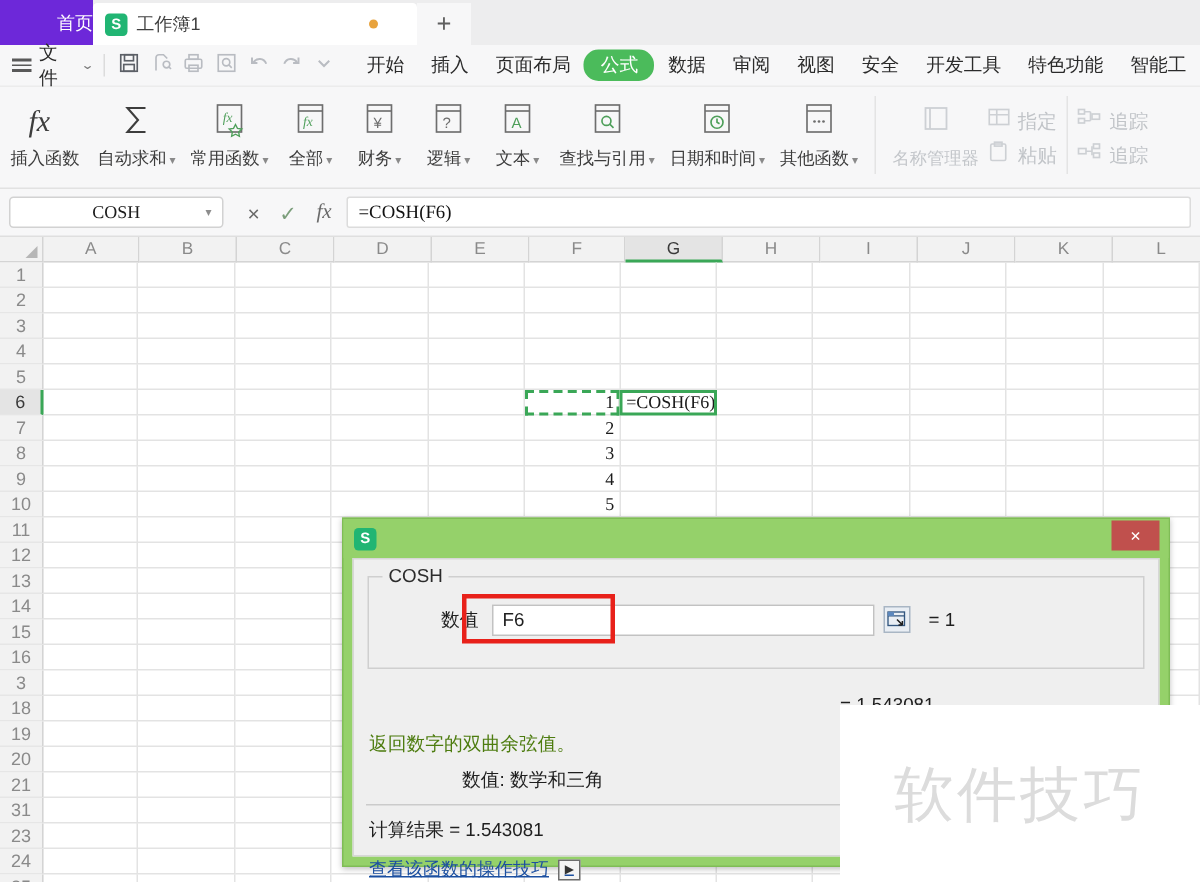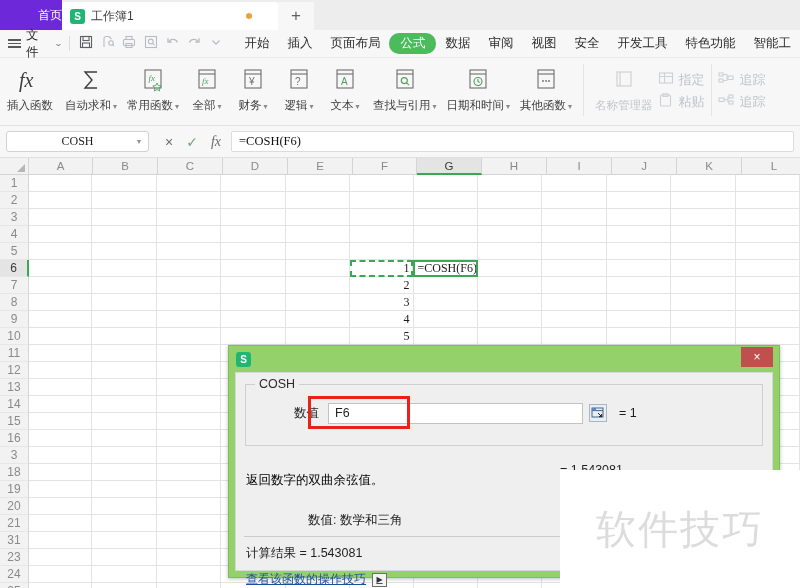--- a/index.html
+++ b/index.html
@@ -213,21 +213,21 @@
   .rangeicon {
     width: 18px; height: 18px; margin-left: 6px; background: #e9eef4;
     border: 1px solid #a9b6c4; display: flex; align-items: center; justify-content: center;
   }
   .eqval { font-size: 12.5px; color: #1f1f1f; margin-left: 12px; }
   .eqline {
     position: absolute; left: 0; right: 0; top: 90px;
     text-align: center; font-size: 12.5px; color: #1f1f1f;
     padding-left: 175px;
   }
-  .desc1 { position: absolute; left: 10px; top: 99px; font-size: 12.5px; color: #000000; }
+  .desc1 { position: absolute; left: 10px; top: 115px; font-size: 12.5px; color: #4d7c0f; }
   .desc2 { position: absolute; left: 72px; top: 139px; font-size: 12.5px; color: #1f1f1f; }
   .hrule { position: absolute; left: 8px; right: 8px; top: 163px; height: 1px; background: #cbcbcb; }
   .result { position: absolute; left: 10px; top: 172px; font-size: 12.5px; color: #1f1f1f; }
   .helplink {
     position: absolute; left: 10px; top: 198px; font-size: 12px;
     color: #1b4fa0; text-decoration: underline;
     display: flex; align-items: center; gap: 6px;
   }
   .helplink .vbox {
     width: 15px; height: 14px; border: 1px solid #6d6d6d; background: #f4f4f4;

